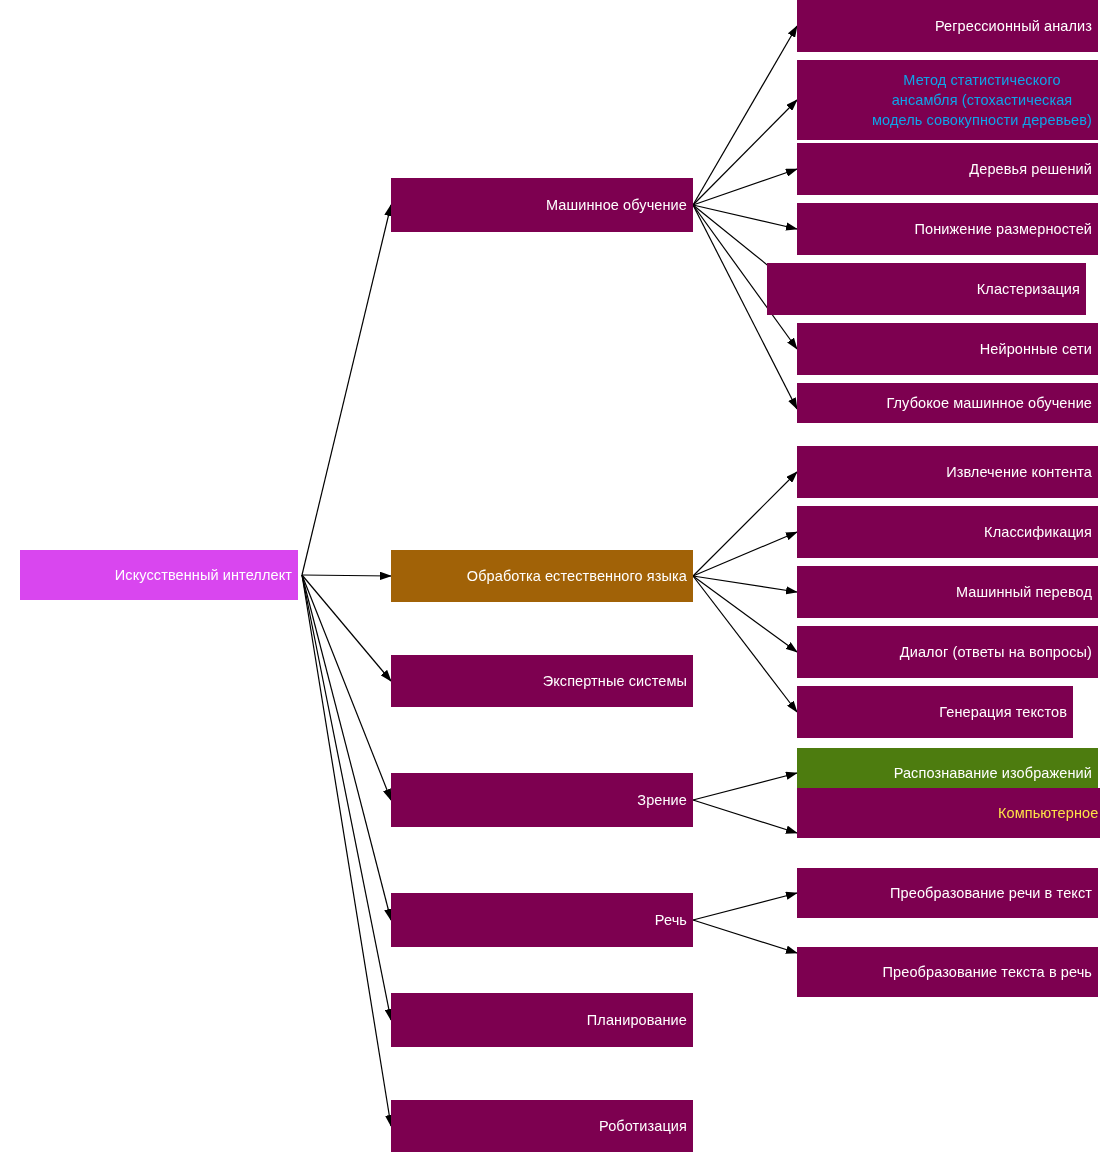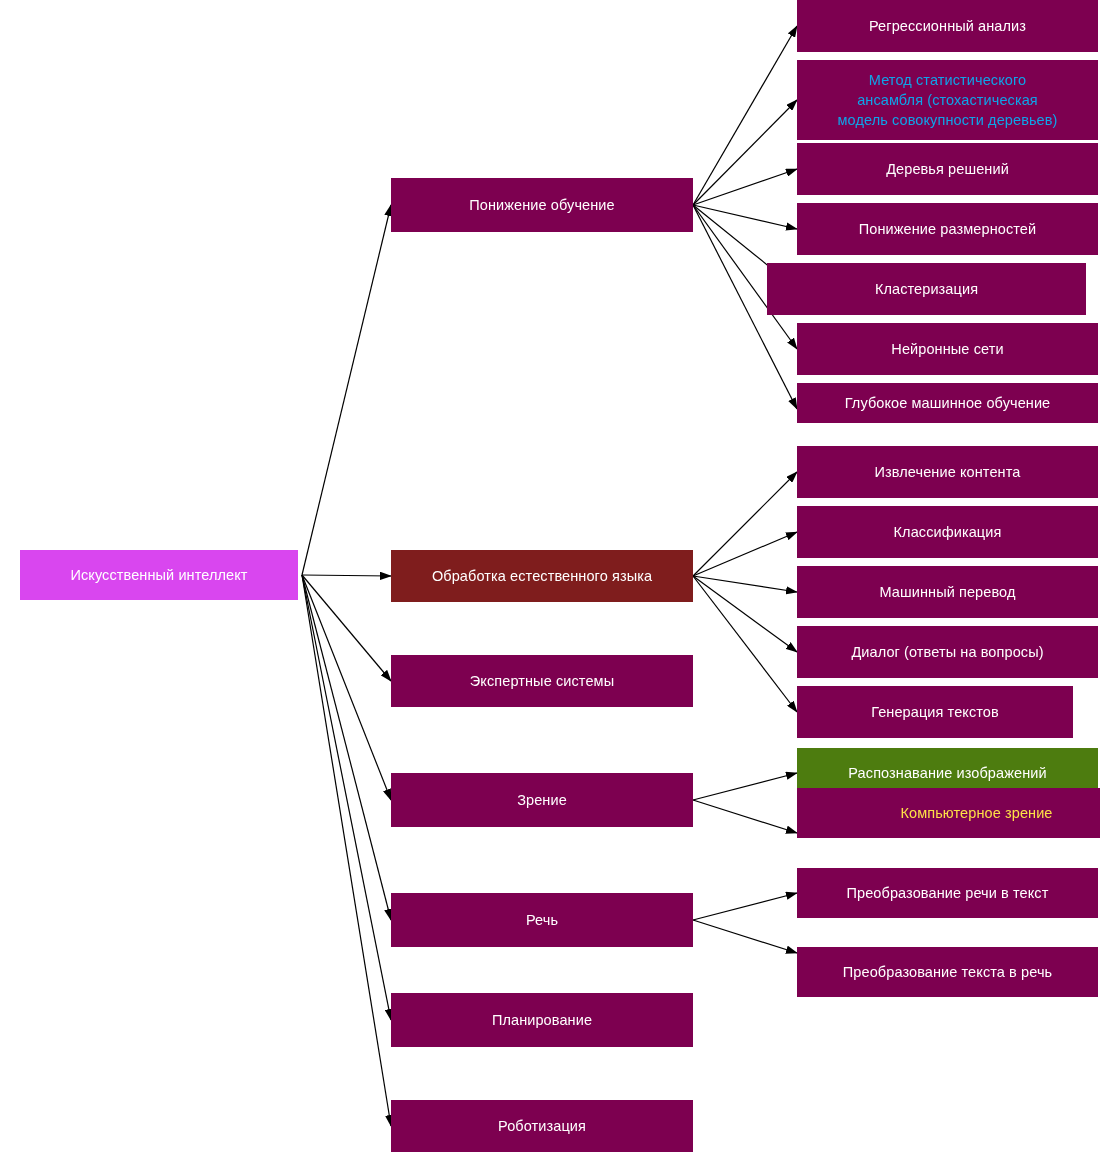--- a/index.html
+++ b/index.html
@@ -25,21 +25,21 @@
     height: 1152px;
     pointer-events: none;
   }
   .node {
     position: absolute;
     box-sizing: border-box;
     background: #7d0050;
     color: #ffffff;
     display: flex;
     align-items: center;
-    justify-content: center;
+    justify-content: flex-end;
     text-align: center;
     font-size: 14.5px;
     line-height: 1.38;
     letter-spacing: 0.1px;
     padding: 2px 6px;
     z-index: 2;
     white-space: pre-line;
   }
 </style>
 </head>
@@ -73,22 +73,22 @@
         <line x1="693" y1="576" x2="797" y2="652" stroke="#000000" stroke-width="1.2" marker-end="url(#arrowhead)"></line>
         <line x1="693" y1="576" x2="797" y2="712" stroke="#000000" stroke-width="1.2" marker-end="url(#arrowhead)"></line>
         <line x1="693" y1="800" x2="797" y2="773" stroke="#000000" stroke-width="1.2" marker-end="url(#arrowhead)"></line>
         <line x1="693" y1="800" x2="797" y2="833" stroke="#000000" stroke-width="1.2" marker-end="url(#arrowhead)"></line>
         <line x1="693" y1="920" x2="797" y2="893" stroke="#000000" stroke-width="1.2" marker-end="url(#arrowhead)"></line>
         <line x1="693" y1="920" x2="797" y2="953" stroke="#000000" stroke-width="1.2" marker-end="url(#arrowhead)"></line>
       </g>
   </svg>
   <div id="nodes">
       <div class="node" style="left: 0px; top: 550px; width: 278px; height: 50px; background: #d946ef; color: rgb(255, 255, 255); margin-left: 20px;"><span>Искусственный интеллект</span></div>
-      <div class="node" style="left: 391px; top: 178px; width: 302px; height: 54px; background: rgb(125, 0, 80); color: rgb(255, 255, 255);"><span>Понижение обучение</span></div>
-      <div class="node" style="left: 391px; top: 550px; width: 302px; height: 52px; background: #7f1d1d; color: rgb(255, 255, 255);"><span>Обработка естественного языка</span></div>
+      <div class="node" style="left: 391px; top: 178px; width: 302px; height: 54px; background: rgb(125, 0, 80); color: rgb(255, 255, 255);"><span>Машинное обучение</span></div>
+      <div class="node" style="left: 391px; top: 550px; width: 302px; height: 52px; background: #a16207; color: rgb(255, 255, 255);"><span>Обработка естественного языка</span></div>
       <div class="node" style="left: 391px; top: 655px; width: 302px; height: 52px; background: rgb(125, 0, 80); color: rgb(255, 255, 255);"><span>Экспертные системы</span></div>
       <div class="node" style="left: 391px; top: 773px; width: 302px; height: 54px; background: rgb(125, 0, 80); color: rgb(255, 255, 255);"><span>Зрение</span></div>
       <div class="node" style="left: 391px; top: 893px; width: 302px; height: 54px; background: rgb(125, 0, 80); color: rgb(255, 255, 255);"><span>Речь</span></div>
       <div class="node" style="left: 391px; top: 993px; width: 302px; height: 54px; background: rgb(125, 0, 80); color: rgb(255, 255, 255);"><span>Планирование</span></div>
       <div class="node" style="left: 391px; top: 1100px; width: 302px; height: 52px; background: rgb(125, 0, 80); color: rgb(255, 255, 255);"><span>Роботизация</span></div>
       <div class="node" style="left: 797px; top: 0px; width: 301px; height: 52px; background: rgb(125, 0, 80); color: rgb(255, 255, 255);"><span>Регрессионный анализ</span></div>
       <div class="node" style="left: 797px; top: 60px; width: 301px; height: 80px; background: rgb(125, 0, 80); color: #0ea5e9;"><span>Метод статистического
 ансамбля (стохастическая
 модель совокупности  деревьев)</span></div>
       <div class="node" style="left: 797px; top: 143px; width: 301px; height: 52px; background: rgb(125, 0, 80); color: rgb(255, 255, 255);"><span>Деревья решений</span></div>

